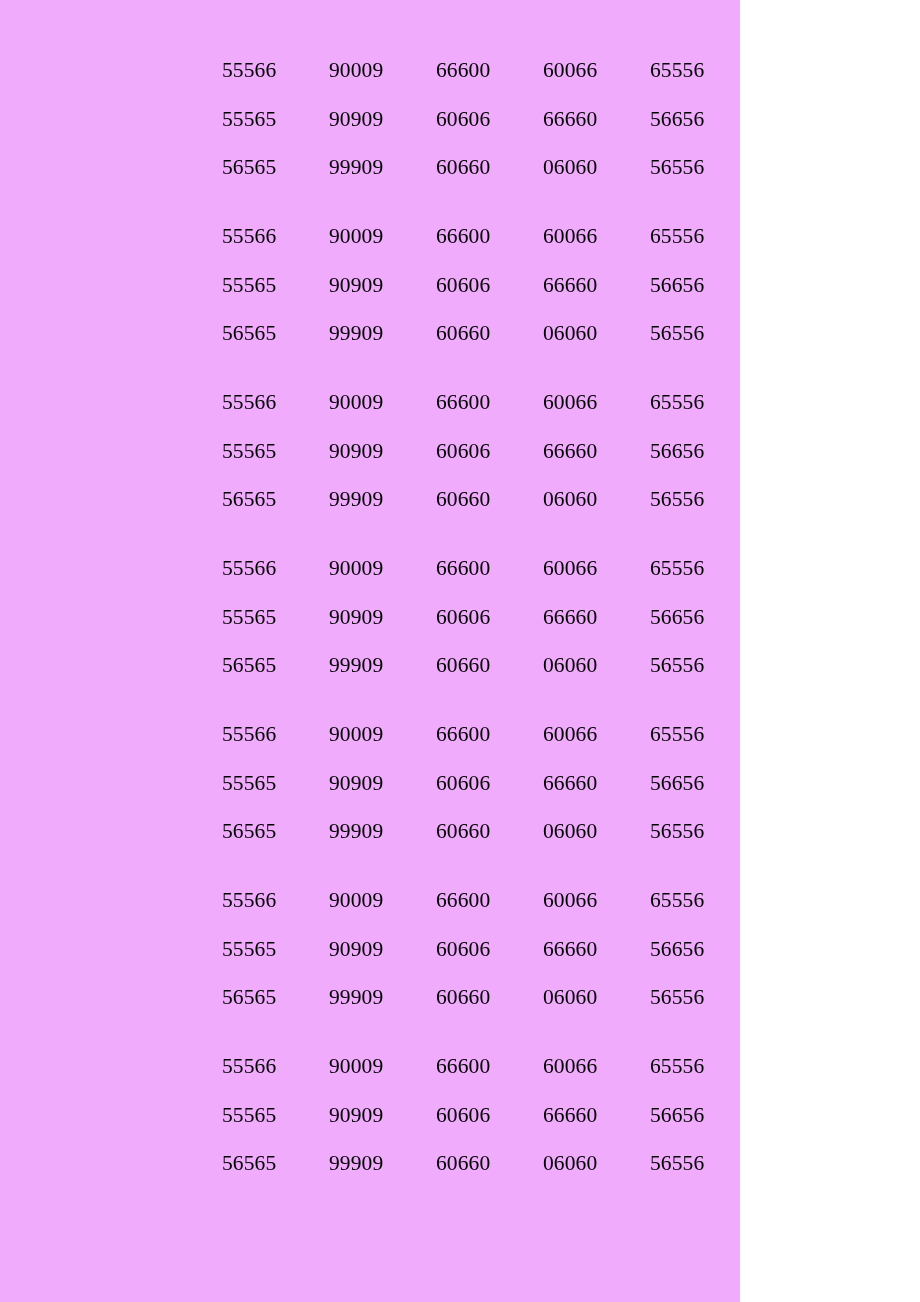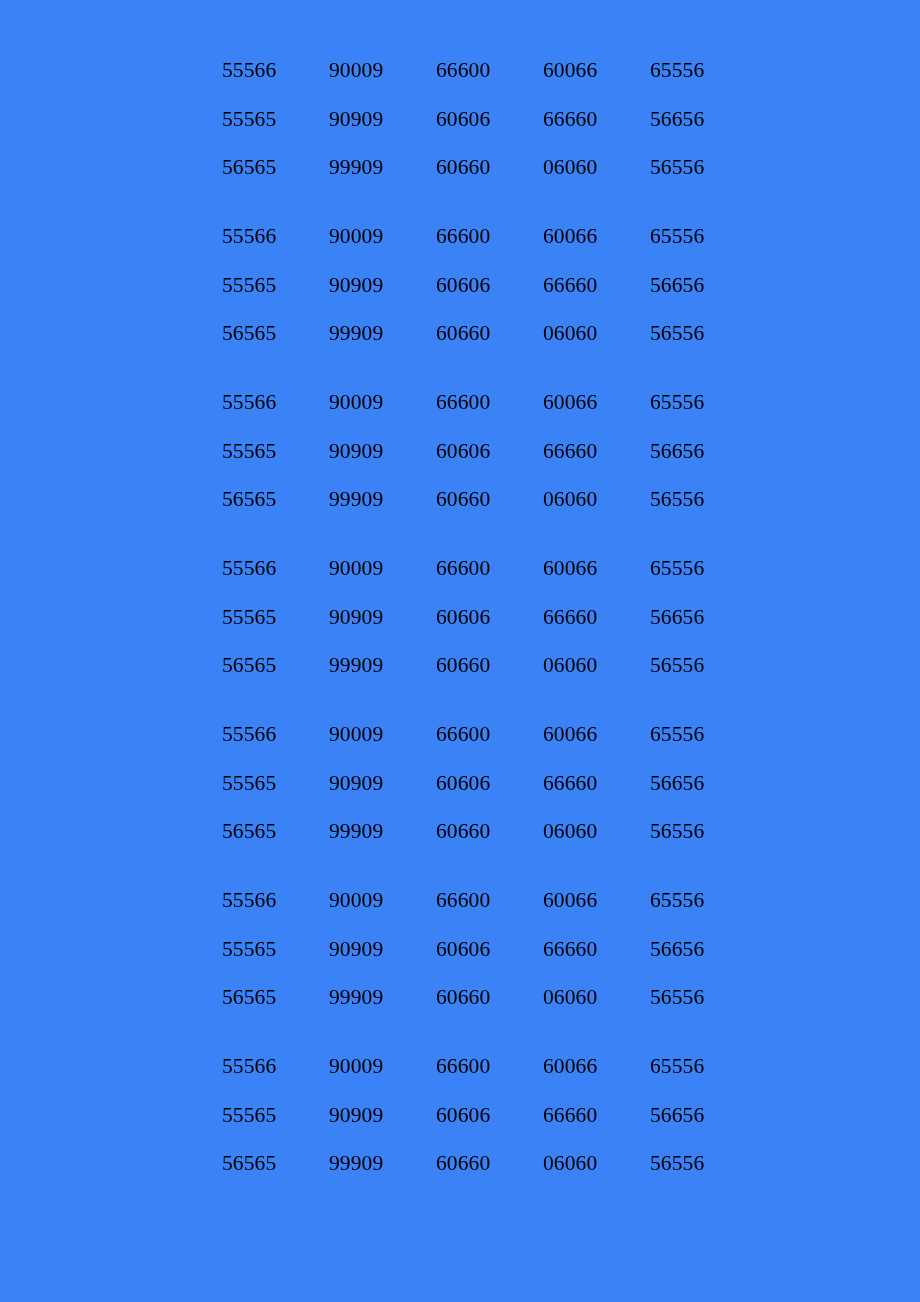--- a/index.html
+++ b/index.html
@@ -10,23 +10,23 @@
   body {
     width: 920px;
     height: 1302px;
     background: #ffffff;
     font-family: "Liberation Serif", "DejaVu Serif", serif;
     color: #000000;
     overflow: hidden;
   }
   .page {
     position: relative;
-    width: 920px;
+    width: 740px;
     height: 1302px;
-    background: #3b82f6;
+    background: #f0abfc;
     box-sizing: border-box;
     padding-top: 46px;
     padding-left: 222px;
   }
   .block {
     margin: 0;
     padding: 0;
   }
   .block + .block {
     margin-top: 20.5px;

